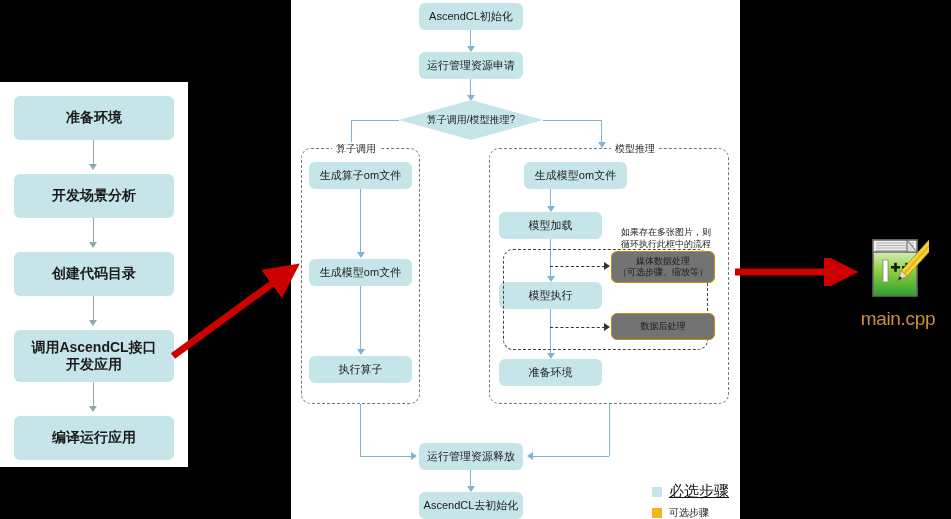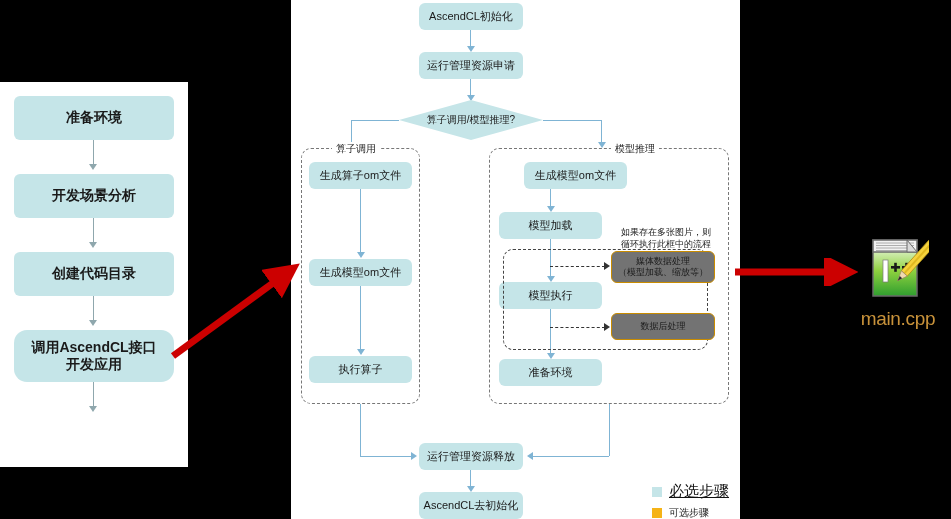--- a/index.html
+++ b/index.html
@@ -76,27 +76,30 @@
   </div>
   <div class="vline" style="left:93px;top:136px;height:26px;"></div>
   <div class="arrowdown" style="left:89px;top:160px;"></div>
 
   <div class="box" style="left:14px;top:170px;width:160px;height:44px;font-size:14px;font-weight:bold;">
     <span>创建代码目录</span>
   </div>
   <div class="vline" style="left:93px;top:214px;height:26px;"></div>
   <div class="arrowdown" style="left:89px;top:238px;"></div>
 
-  <div class="box" style="left:14px;top:248px;width:160px;height:52px;font-size:14px;font-weight:bold;white-space:pre-line;border-radius:13px;">
+  <div class="box" style="left:14px;top:248px;width:160px;height:52px;font-size:14px;font-weight:bold;white-space:pre-line;">
     <span>调用AscendCL接口
 开发应用</span>
   </div>
   <div class="vline" style="left:93px;top:300px;height:26px;"></div>
   <div class="arrowdown" style="left:89px;top:324px;"></div>
 
+  <div class="box" style="left:14px;top:334px;width:160px;height:44px;font-size:14px;font-weight:bold;">
+    <span>编译运行应用</span>
+  </div>
 </div>
 
 <div class="panel" id="center-panel">
 
   <div class="box" style="left:128px;top:3px;width:104px;height:27px;font-size:11px;">
     <span>AscendCL初始化</span>
   </div>
   <div class="vline blue" style="left:179px;top:30px;height:18px;"></div>
   <div class="arrowdown blue" style="left:176px;top:46px;"></div>
 
@@ -167,21 +170,21 @@
 
   <div class="group" style="left:212px;top:249px;width:205px;height:101px;border-color:#444;"></div>
 
   <div class="dashline-h" style="left:259px;top:266px;width:55px;"></div>
   <div class="arrowright dk" style="left:313px;top:262px;"></div>
   <div class="dashline-h" style="left:259px;top:327px;width:55px;"></div>
   <div class="arrowright dk" style="left:313px;top:323px;"></div>
 
   <div class="box orange" style="left:320px;top:251px;width:104px;height:32px;font-size:9px;flex-direction:column;">
     <span>媒体数据处理</span>
-    <span>（模型加载、缩放等）</span>
+    <span>（可选步骤、缩放等）</span>
   </div>
 
   <div class="box orange" style="left:320px;top:313px;width:104px;height:27px;font-size:9px;">
     <span>数据后处理</span>
   </div>
 
   <div class="note" style="left:330px;top:214px;width:120px;font-size:9px;white-space:pre-line;">
     <span>如果存在多张图片，则
 循环执行此框中的流程</span>
   </div>

